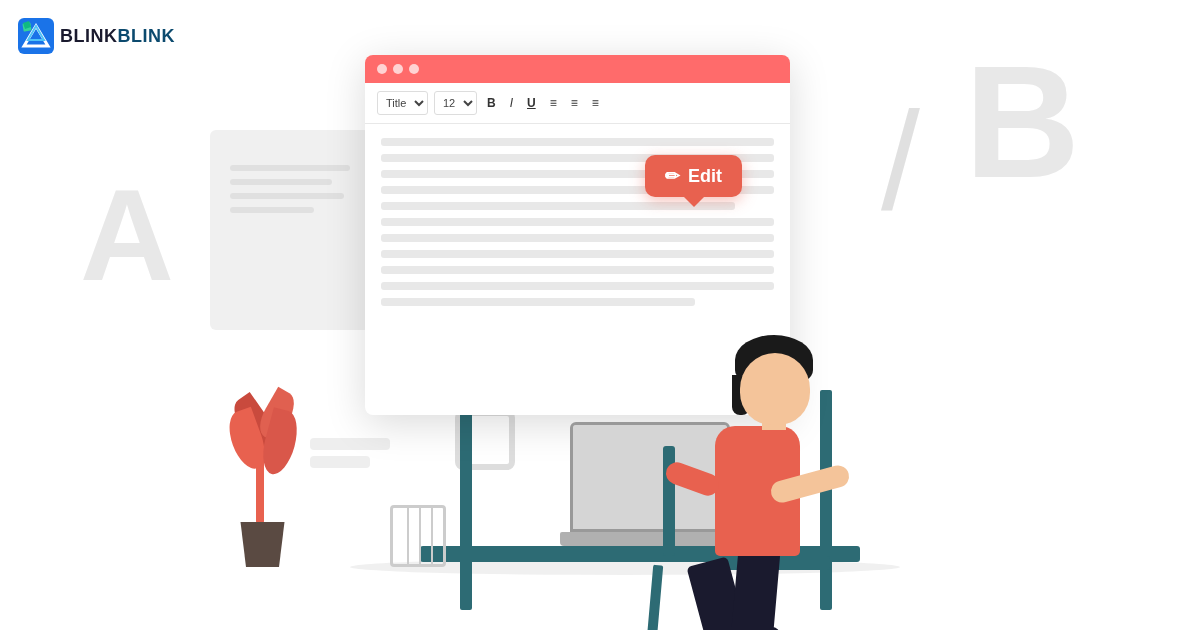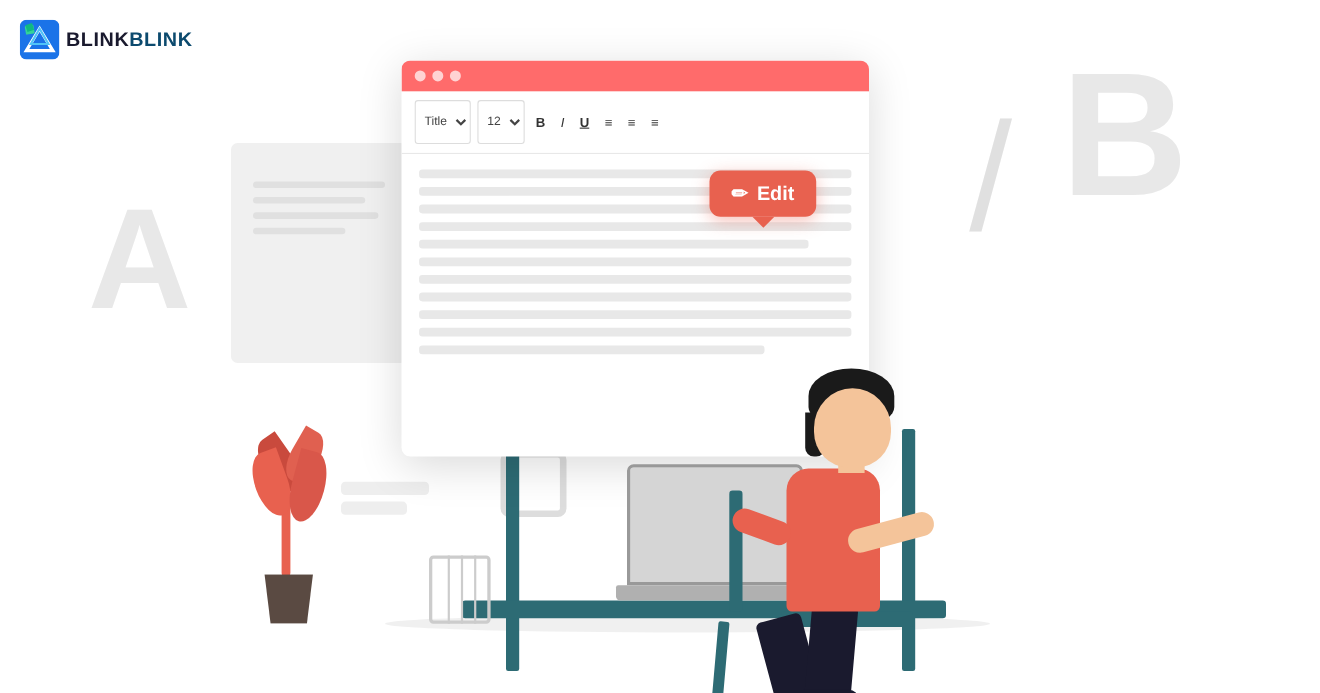--- a/index.html
+++ b/index.html
@@ -108,21 +108,21 @@
       gap: 6px;
     }
     .toolbar-select {
       border: 1px solid #ddd;
       border-radius: 3px;
       padding: 2px 4px;
       font-size: 11px;
       color: #444;
       background: #fff;
       cursor: pointer;
-      height: 40px;
+      height: 24px;
     }
     .toolbar-btn {
       font-size: 12px;
       color: #333;
       font-weight: 700;
       cursor: pointer;
       padding: 2px 4px;
       border-radius: 2px;
     }
     .toolbar-btn.italic { font-style: italic; font-weight: 400; }

